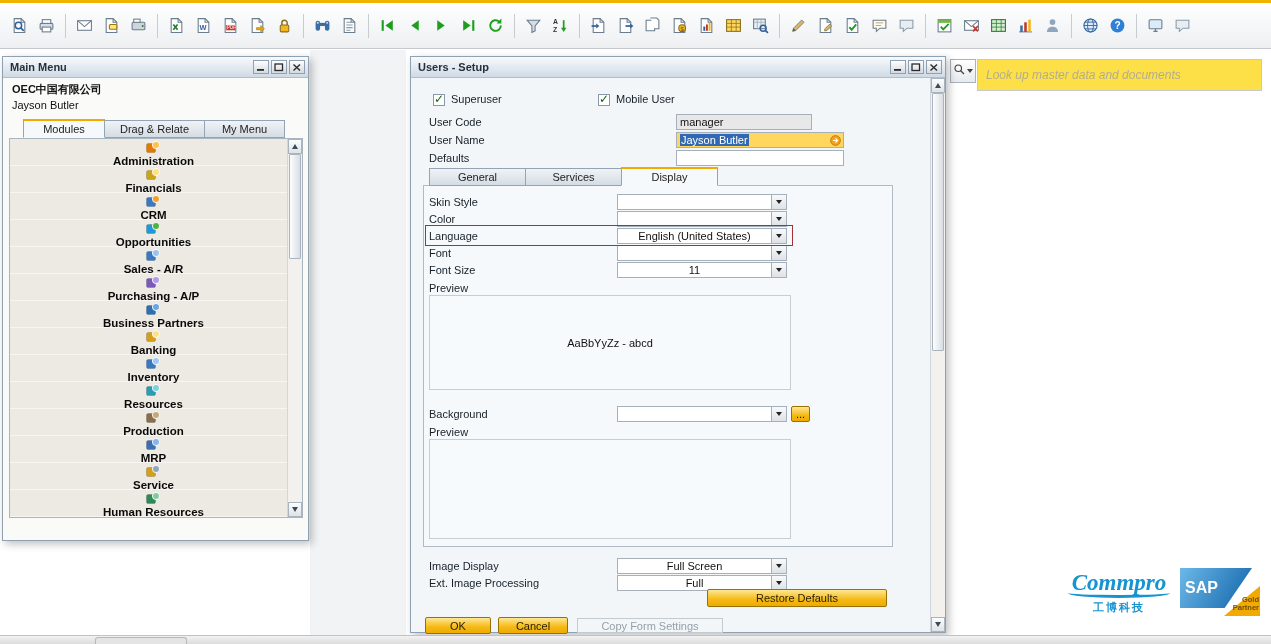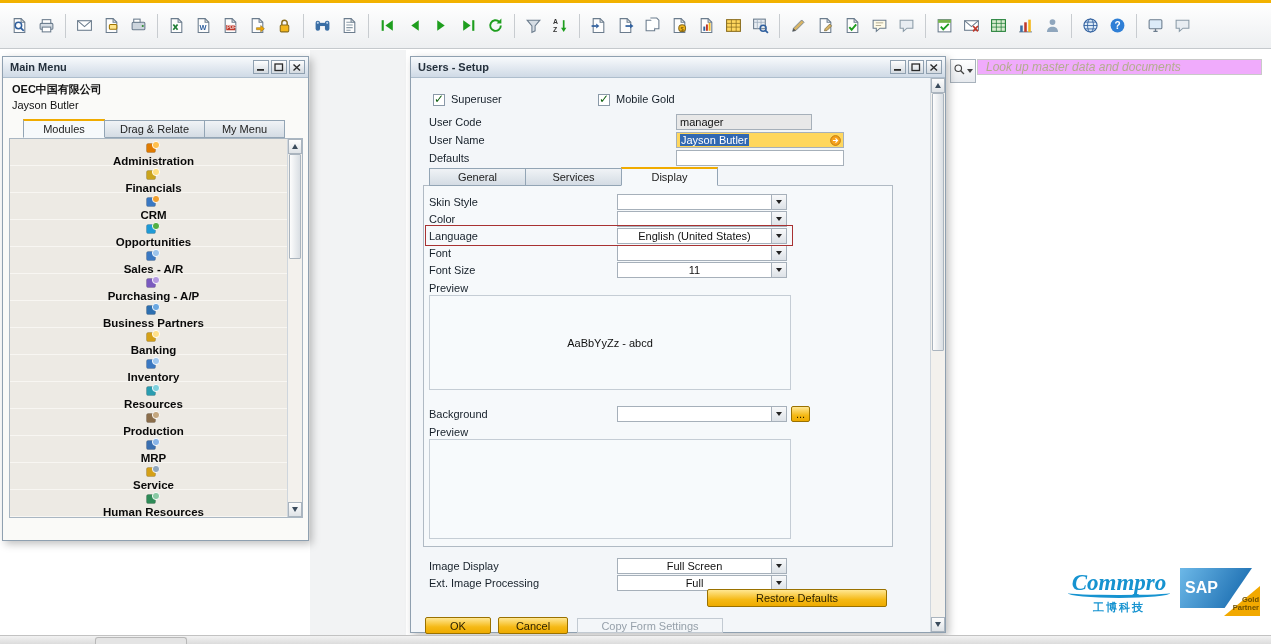--- a/index.html
+++ b/index.html
@@ -15,22 +15,22 @@
   .tb-ic { display:flex; }
   .tb-sep { width:1px; height:24px; background:#c8ccd0; margin:0 5px; }
 
   .desktop-strip { position:absolute; left:310px; top:50px; width:96px; height:594px; background:#f2f3f4; }
 
   
   .search-btn { position:absolute; left:950px; top:59px; width:26px; height:24px;
     background:linear-gradient(#fff,#e7eaee); border:1px solid #a8b2bc;
     display:flex; align-items:center; justify-content:center; gap:1px; }
   .dd-caret { width:0; height:0; border-left:3px solid transparent; border-right:3px solid transparent; border-top:4px solid #444; }
-  .search-input { position:absolute; left:977px; top:59px; width:285px; height:16px;
-    background:#f0abfc; border:1px solid #c9c9c9; font-style:italic; color:#6f6a55;
+  .search-input { position:absolute; left:977px; top:59px; width:285px; height:32px;
+    background:#fde047; border:1px solid #c9c9c9; font-style:italic; color:#6f6a55;
     padding:0 8px; font-size:12px; font-family:inherit; }
   .search-input::placeholder { color:#b3ad8e; font-style:italic; }
 
   
   .window { position:absolute; background:#f2f5f8; border:1px solid #8fa0b0; box-shadow:3px 3px 8px rgba(0,0,0,.25); }
   .main-menu { left:2px; top:56px; width:307px; height:485px; }
   .users-setup { left:410px; top:56px; width:536px; height:577px; }
   .titlebar { position:absolute; left:0; top:0; right:0; height:21px;
     background:linear-gradient(#f8fafc,#cfdae6); border-bottom:1px solid #aebecd;
     display:flex; align-items:center; padding:0 3px 0 7px; }
@@ -670,21 +670,21 @@
             <svg xmlns="http://www.w3.org/2000/svg" viewBox="0 0 10 9" width="10" height="9">
               <path d="M1.5 1.5l6.5 6M8 1.5l-6.5 6" stroke="#2a2a2a" stroke-width="1.4" fill="none"></path>
             </svg>
           </span>
       </span>
     </div>
     <div class="us-body">
       <span class="cb checked" id="cb-0" style="left:22px;top:16px"></span>
       <span class="lbl" style="left:40px;top:15px">Superuser</span>
       <span class="cb checked" id="cb-1" style="left:187px;top:16px"></span>
-      <span class="lbl" style="left:205px;top:15px">Mobile Gold</span>
+      <span class="lbl" style="left:205px;top:15px">Mobile User</span>
 
       <span class="lbl" style="left:18px;top:38px">User Code</span>
       <div class="fld gray" style="left:265px;top:36px;width:136px">
         <span>manager</span>
       </div>
 
       <span class="lbl" style="left:18px;top:56px">User Name</span>
       <div class="fld gold" style="left:265px;top:54px;width:168px">
         <span class="sel-text">Jayson Butler</span>
         <span class="link-icon" id="link-icon">

